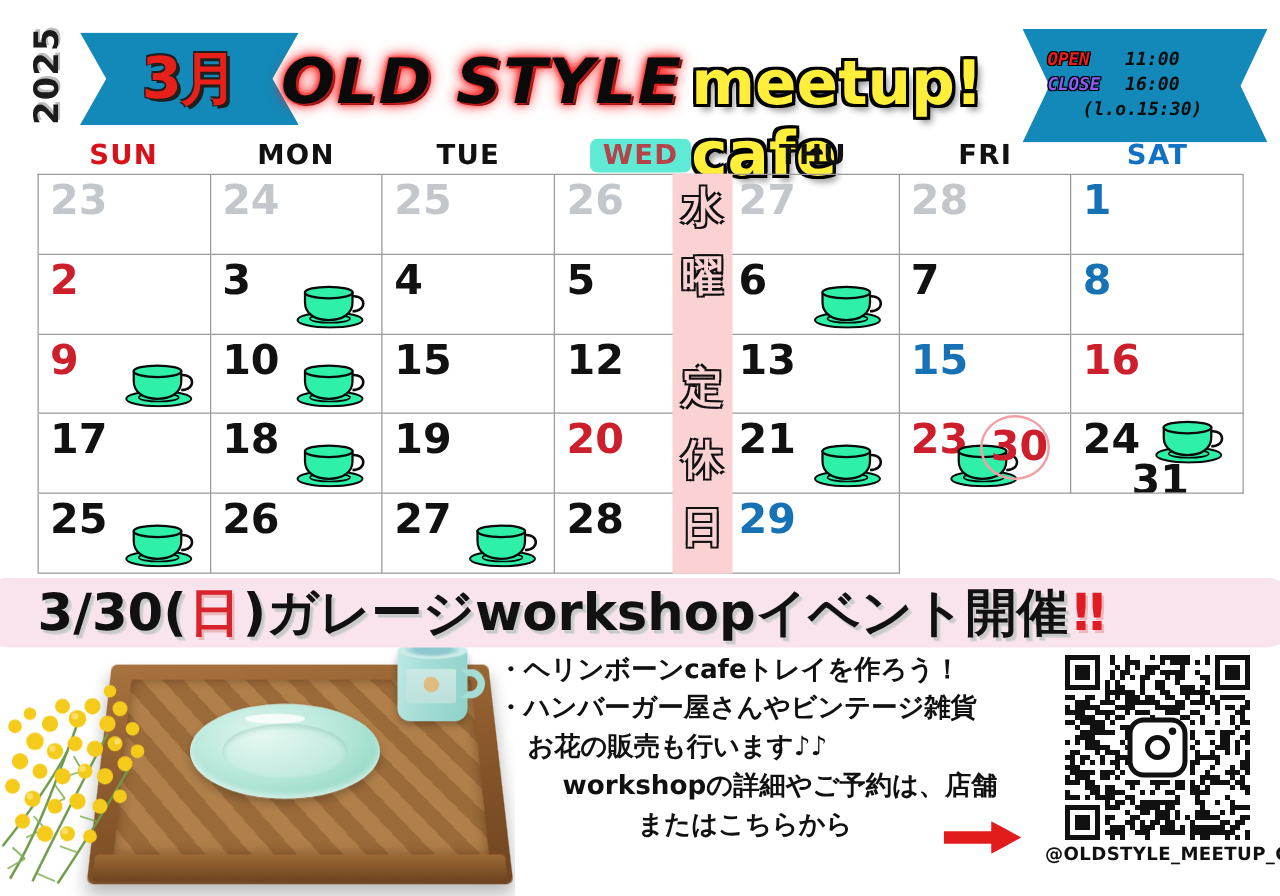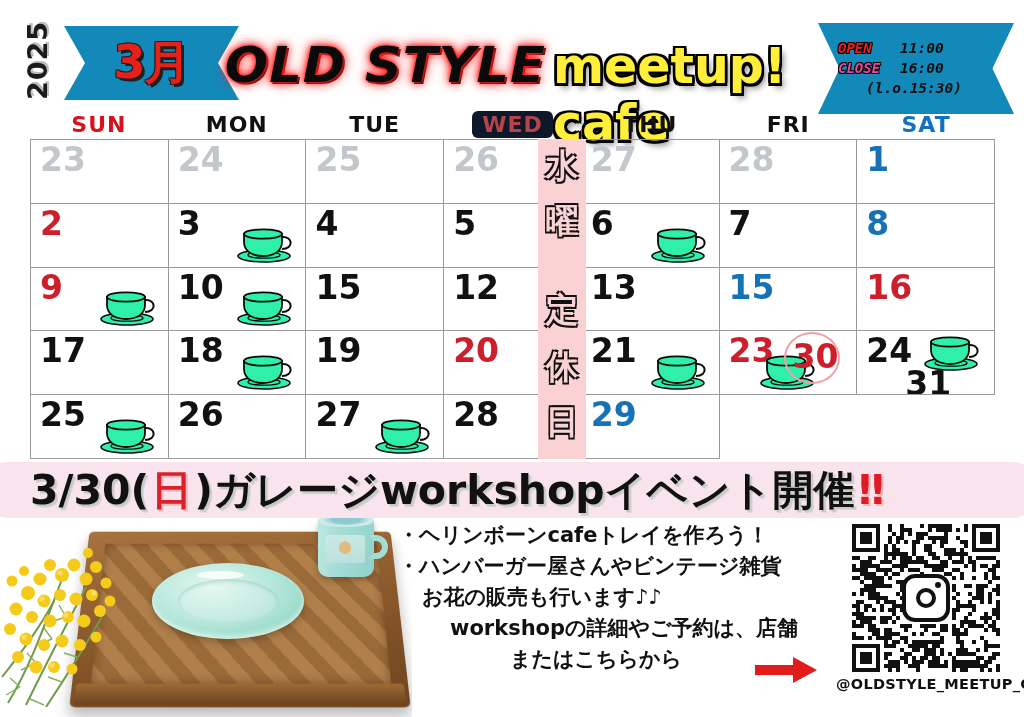--- a/index.html
+++ b/index.html
@@ -70,21 +70,21 @@
   #hours {
     position: absolute; left: 838px; top: 22px; width: 160px;
     font-family: "DejaVu Sans Mono", monospace; font-weight: 700;
     font-size: 14.5px; line-height: 20px; color: #0d0d0d;
     font-style: italic; white-space: nowrap;
   }
   #hours .row { display: flex; align-items: baseline; }
   #hours .lab { width: 62px; font-weight: 900; font-size: 14px; }
   #hours .open-lab { color: #ee1c1c;
     text-shadow: -1px -1px 0 #000,1px -1px 0 #000,-1px 1px 0 #000,1px 1px 0 #000; }
-  #hours .close-lab { color: #ec4899;
+  #hours .close-lab { color: #8b5cf6;
     text-shadow: -1px -1px 0 #000,1px -1px 0 #000,-1px 1px 0 #000,1px 1px 0 #000; }
   #hours .lo { text-align: center; width: 160px; margin-left: -4px; }
 
   
   #dow { position: absolute; left: 30px; top: 110px; width: 965px; height: 28px;
          display: grid; grid-template-columns: repeat(7, 1fr); }
   .dow-cell { display: flex; align-items: center; justify-content: center;
               font-family: "DejaVu Sans", sans-serif;
               font-weight: 900; font-size: 22px; letter-spacing: 1px; }
   .dow-wed-hl { background: #fbd9d9; border-radius: 6px; padding: 1px 10px; }
@@ -246,21 +246,21 @@
       <div class="dow-cell">
         <span style="color: rgb(215, 18, 27);">SUN</span>
       </div>
       <div class="dow-cell">
         <span style="color: rgb(17, 17, 17);">MON</span>
       </div>
       <div class="dow-cell">
         <span style="color: rgb(17, 17, 17);">TUE</span>
       </div>
       <div class="dow-cell">
-        <span class="dow-wed-hl" style="color: rgb(181, 68, 74); background: #0f172a;">WED</span>
+        <span class="dow-wed-hl" style="color: rgb(181, 68, 74); background: #5eead4;">WED</span>
       </div>
       <div class="dow-cell">
         <span style="color: rgb(17, 17, 17);">THU</span>
       </div>
       <div class="dow-cell">
         <span style="color: rgb(17, 17, 17);">FRI</span>
       </div>
       <div class="dow-cell">
         <span style="color: rgb(17, 114, 196);">SAT</span>
       </div>

